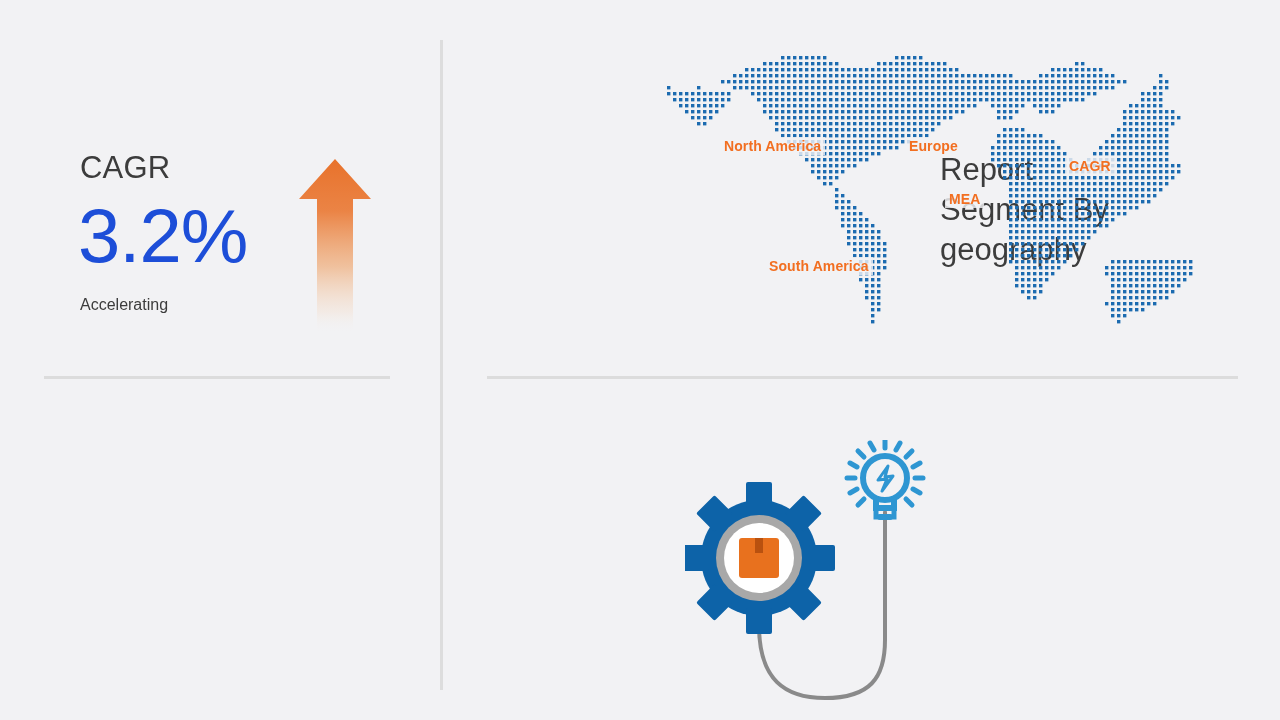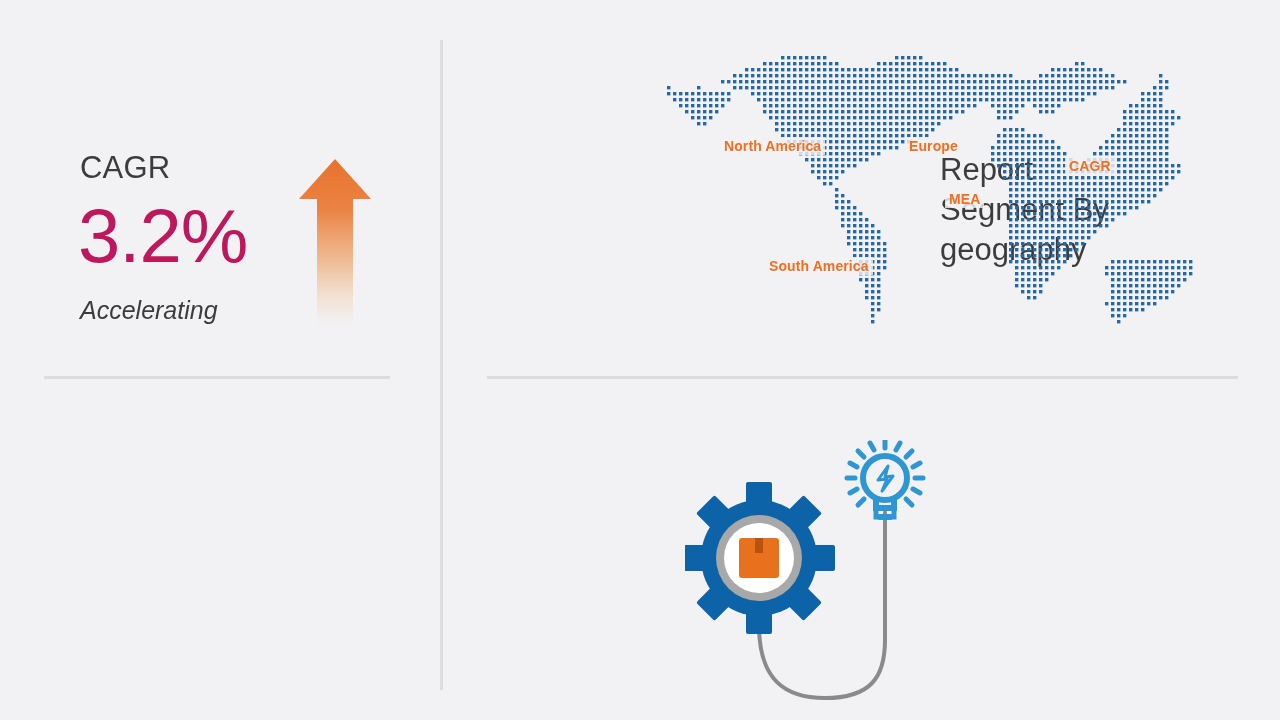--- a/index.html
+++ b/index.html
@@ -60,33 +60,32 @@
     color: #3c3c3c;
     white-space: nowrap;
   }
   .cagr-value {
     position: absolute;
     left: 78px;
     top: 193px;
     font-size: 76px;
     font-weight: 300;
     letter-spacing: -1px;
-    color: #be185d;
+    color: #1d4ed8;
     white-space: nowrap;
     line-height: 86px;
   }
   .cagr-sub {
     position: absolute;
     left: 80px;
     top: 296px;
-    font-size: 25px;
+    font-size: 16px;
     font-weight: 300;
     color: #3c3c3c;
     white-space: nowrap;
-    font-style: italic;
   }
   .arrow-wrap {
     position: absolute;
     left: 295px;
     top: 155px;
     width: 80px;
     height: 180px;
   }
 
   

